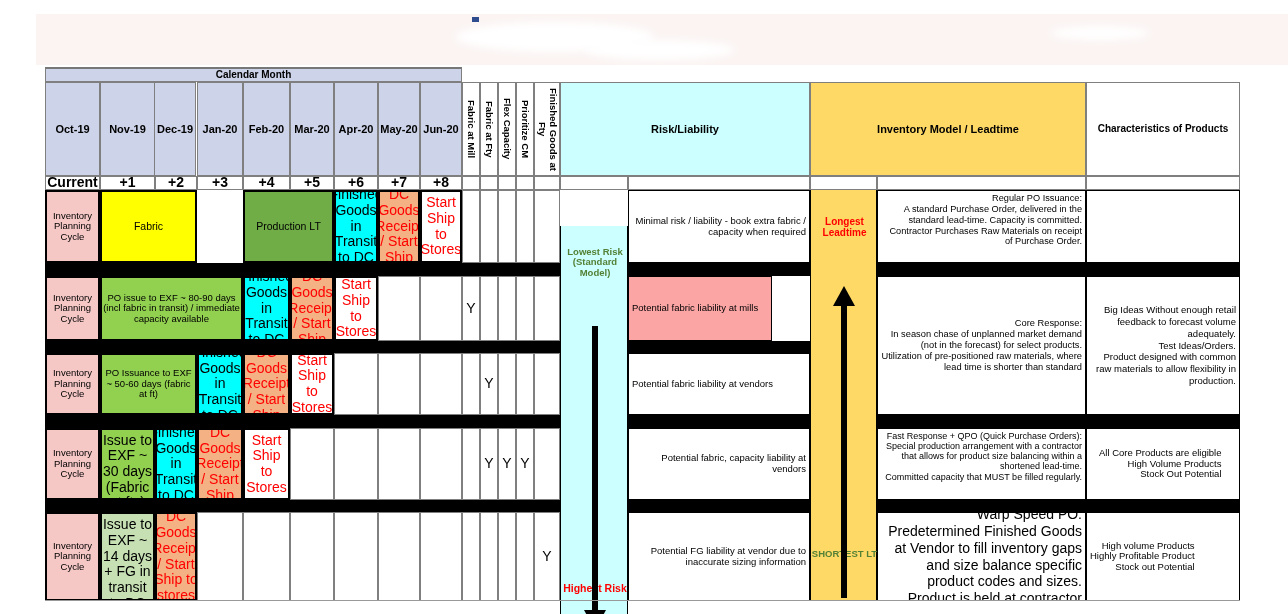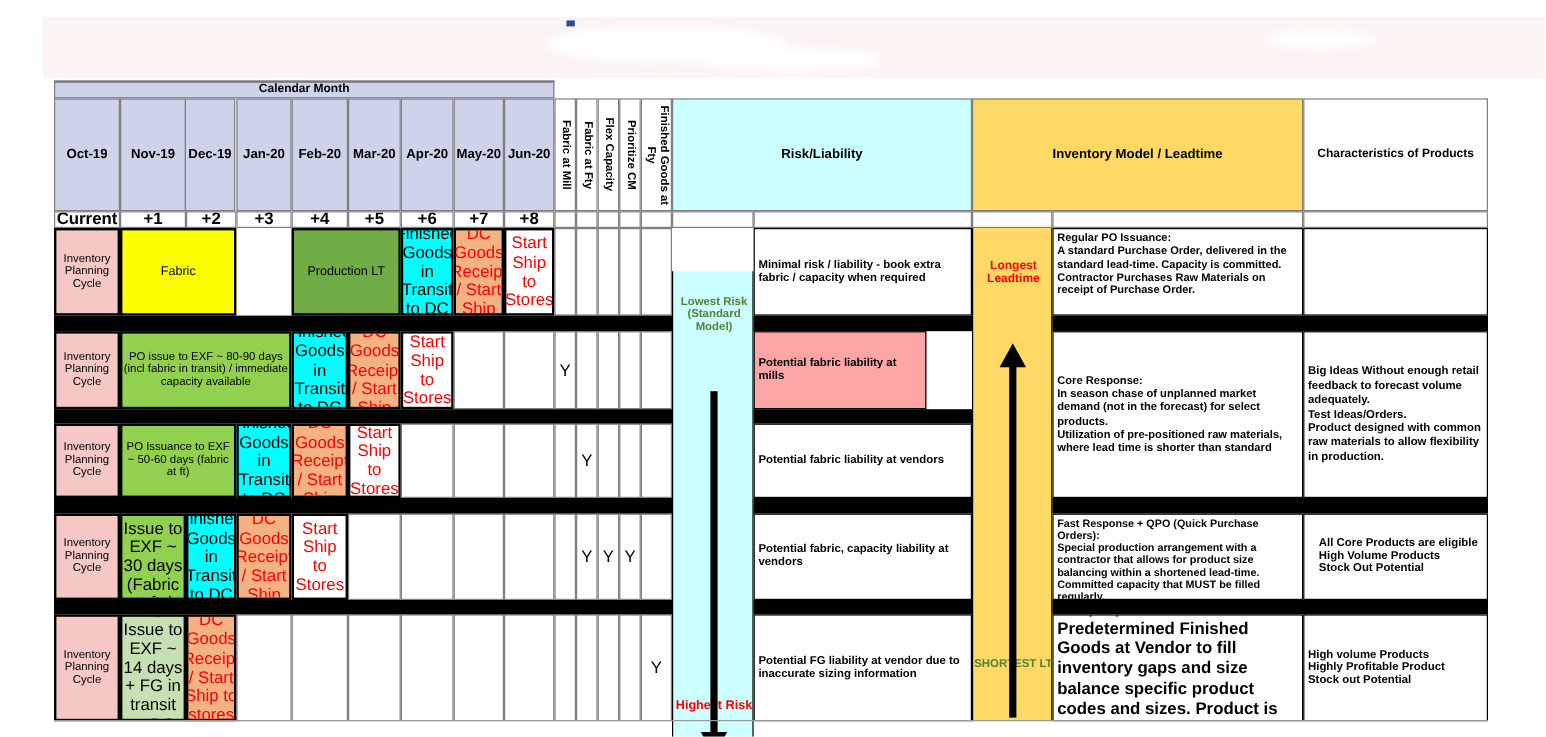--- a/index.html
+++ b/index.html
@@ -1,20 +1,20 @@
 <!DOCTYPE html>
 <html><head>
 <meta charset="utf-8">
 <style>
   html,body{margin:0;padding:0;background:#ffffff;font-family:"Liberation Sans",sans-serif;}
   #screen{position:relative;width:1288px;height:614px;background:#ffffff;overflow:hidden;}
   .abs{position:absolute;box-sizing:border-box;}
   .cell{position:absolute;box-sizing:border-box;display:flex;align-items:center;justify-content:center;
         text-align:center;overflow:hidden;line-height:1.12;color:#000;}
-  .left{justify-content:flex-start;text-align:left;padding:2px 3px;font-weight:bold;}
+  .left{justify-content:flex-start;text-align:right;padding:2px 3px;}
   .topal{align-items:flex-start;}
   .pre{white-space:pre-line;}
   .gb{border:1px solid #7f7f7f;}
   .bb{border:1px solid #000;}
   .sb{border:2px solid #000;}
   .bold{font-weight:bold;}
   .red{color:#ff0000;}
   .grn{color:#538135;}
   .vert{writing-mode:vertical-rl;}
   .bar{position:absolute;background:#000;z-index:1;}

